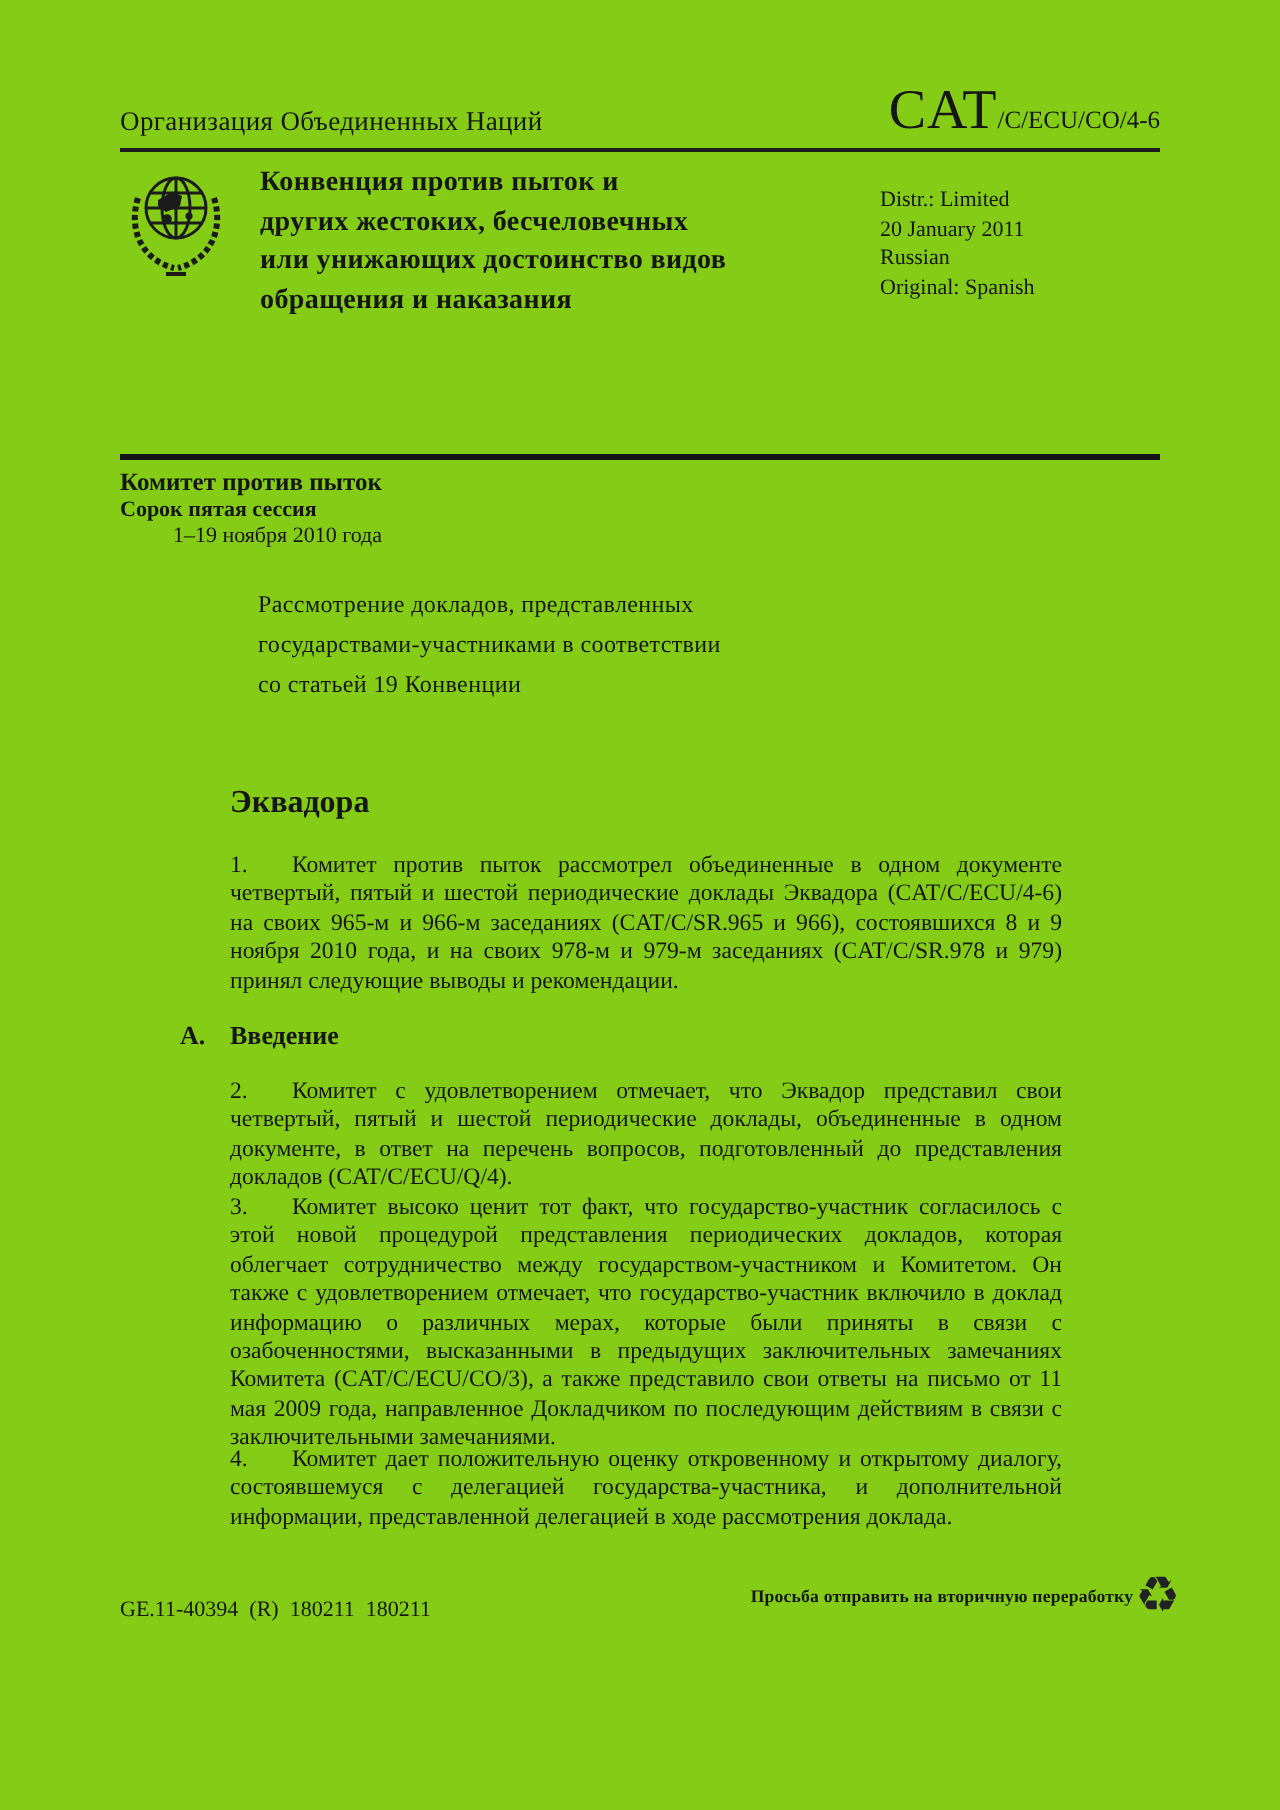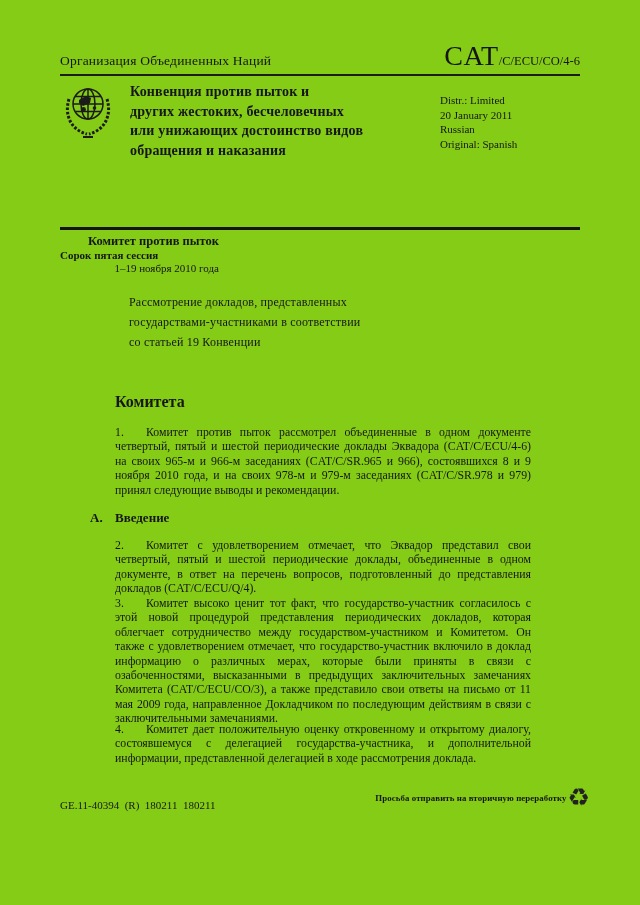--- a/index.html
+++ b/index.html
@@ -13,21 +13,21 @@
   .org-name { left:60px; top:53px; font-size:13.5px; letter-spacing:0.2px; }
   .cat-symbol { right:60px; top:40px; text-align:right; white-space:nowrap; }
   .cat-main { font-size:28px; letter-spacing:0.5px; }
   .cat-suffix { font-size:12.5px; }
   .rule-thin { left:60px; top:74px; width:520px; height:2px; background:#1c1c1c; }
   .emblem { left:56px; top:79px; width:64px; height:64px; }
   .treaty-title { left:130px; top:82px; font-size:14px; font-weight:bold; line-height:19.5px; letter-spacing:0.2px; }
   .distr-block { left:440px; top:93px; font-size:11px; line-height:14.6px; }
   .rule-thick { left:60px; top:227px; width:520px; height:2.5px; background:#141414; }
   .session-block { left:60px; top:235px; line-height:13.5px; }
-  .session-committee { font-size:12.5px; font-weight:bold;margin-left:28px; }
+  .session-committee { font-size:12.5px; font-weight:bold; }
   .session-name { font-size:11px; font-weight:bold; }
   .session-dates { font-size:11px;text-align:right; }
   .main-title { left:129px; top:292px; font-size:12px; font-weight:normal; line-height:20px; letter-spacing:0.2px; }
   .subtitle { left:115px; top:363px; font-size:12.5px; font-weight:bold; }
   .country { left:115px; top:393px; font-size:16px; font-weight:bold; }
   .para { left:115px; width:416px; font-size:11.8px; line-height:14.4px; text-align:justify; margin:0; }
   .pnum { display:inline-block; width:31px; }
   .para-1 { top:425px; }
   .section-heading { left:90px; top:510px; font-size:13px; font-weight:bold; }
   .section-letter { display:inline-block; width:25px; }
@@ -94,21 +94,21 @@
     <div class="session-dates">1–19 ноября 2010 года</div>
   </div>
 
   <div class="abs main-title">
     <div>Рассмотрение докладов, представленных</div>
     <div>государствами-участниками в соответствии</div>
     <div>со статьей 19 Конвенции</div>
   </div>
 
 
-  <div class="abs country">Комитета</div>
+  <div class="abs country">Эквадора</div>
 
   <p class="abs para para-1">
     <span class="pnum">1.</span><span>Комитет против пыток рассмотрел объединенные в одном документе четвертый, пятый и шестой периодические доклады Эквадора (CAT/C/ECU/4-6) на своих 965-м и 966-м заседаниях (CAT/C/SR.965 и 966), состоявшихся 8 и 9 ноября 2010 года, и на своих 978-м и 979-м заседаниях (CAT/C/SR.978 и 979) принял следующие выводы и рекомендации.</span>
   </p>
 
   <div class="abs section-heading">
     <span class="section-letter">A.</span><span>Введение</span>
   </div>
 
   <p class="abs para para-2">

